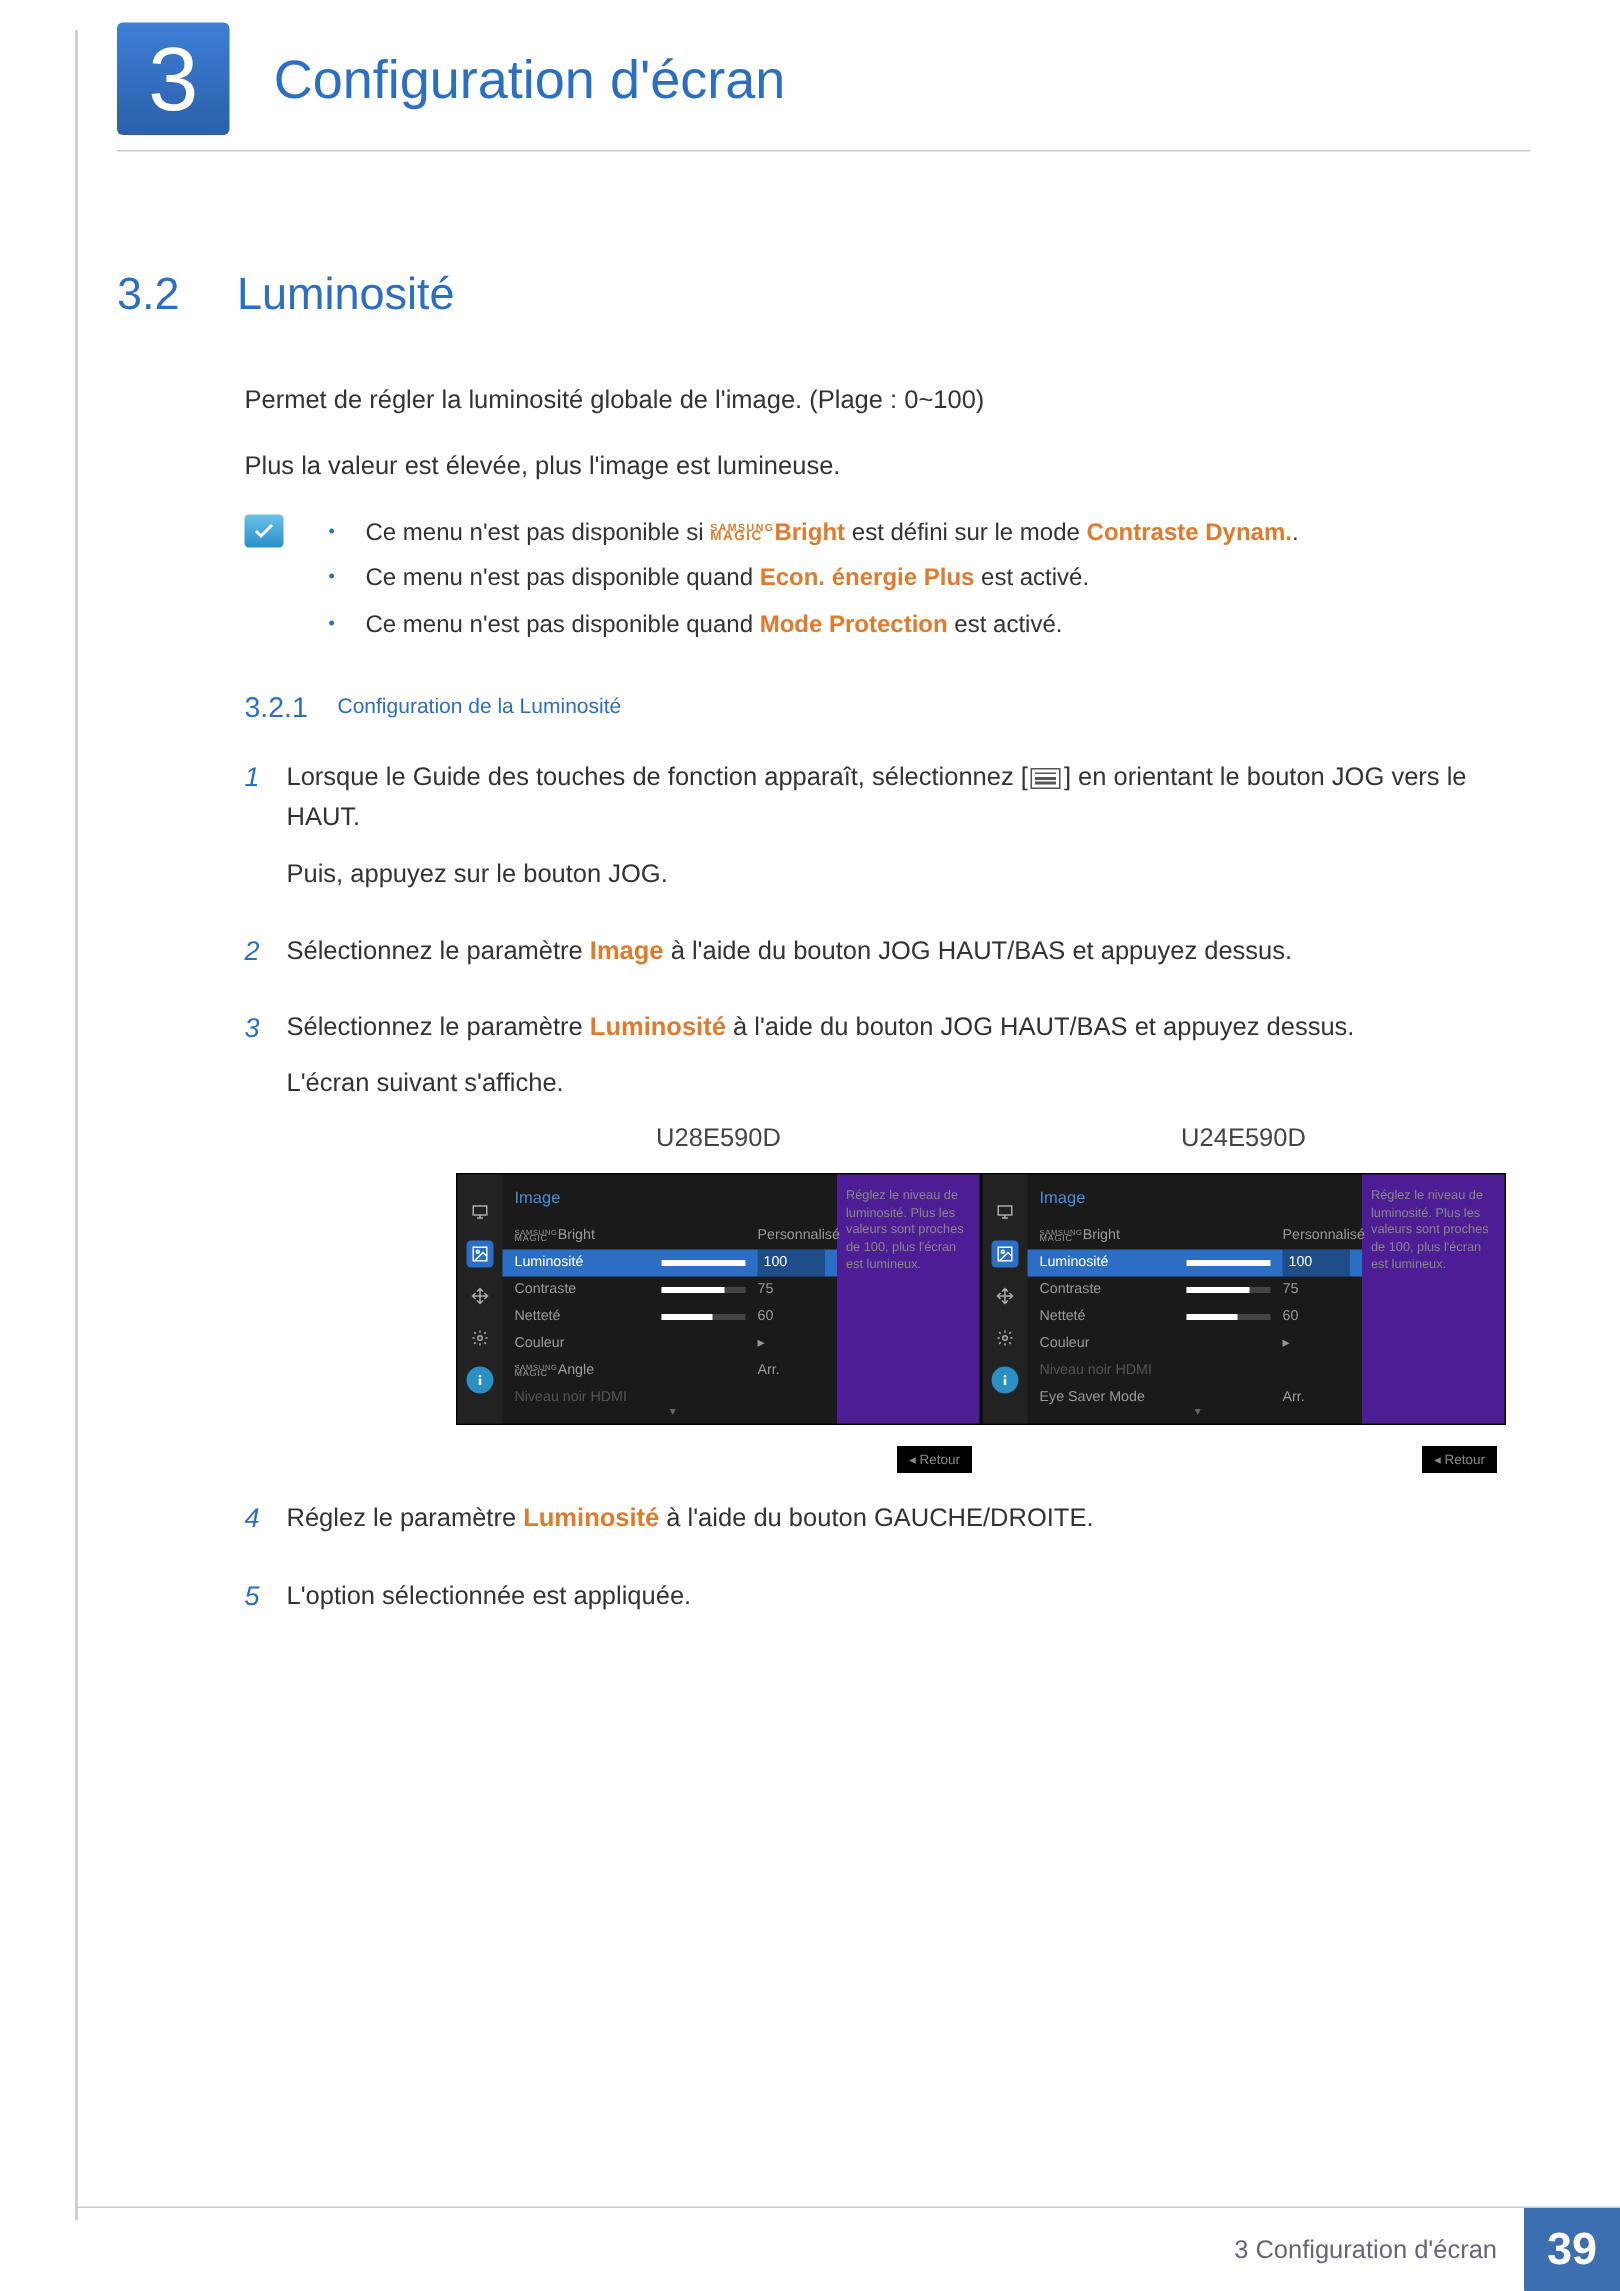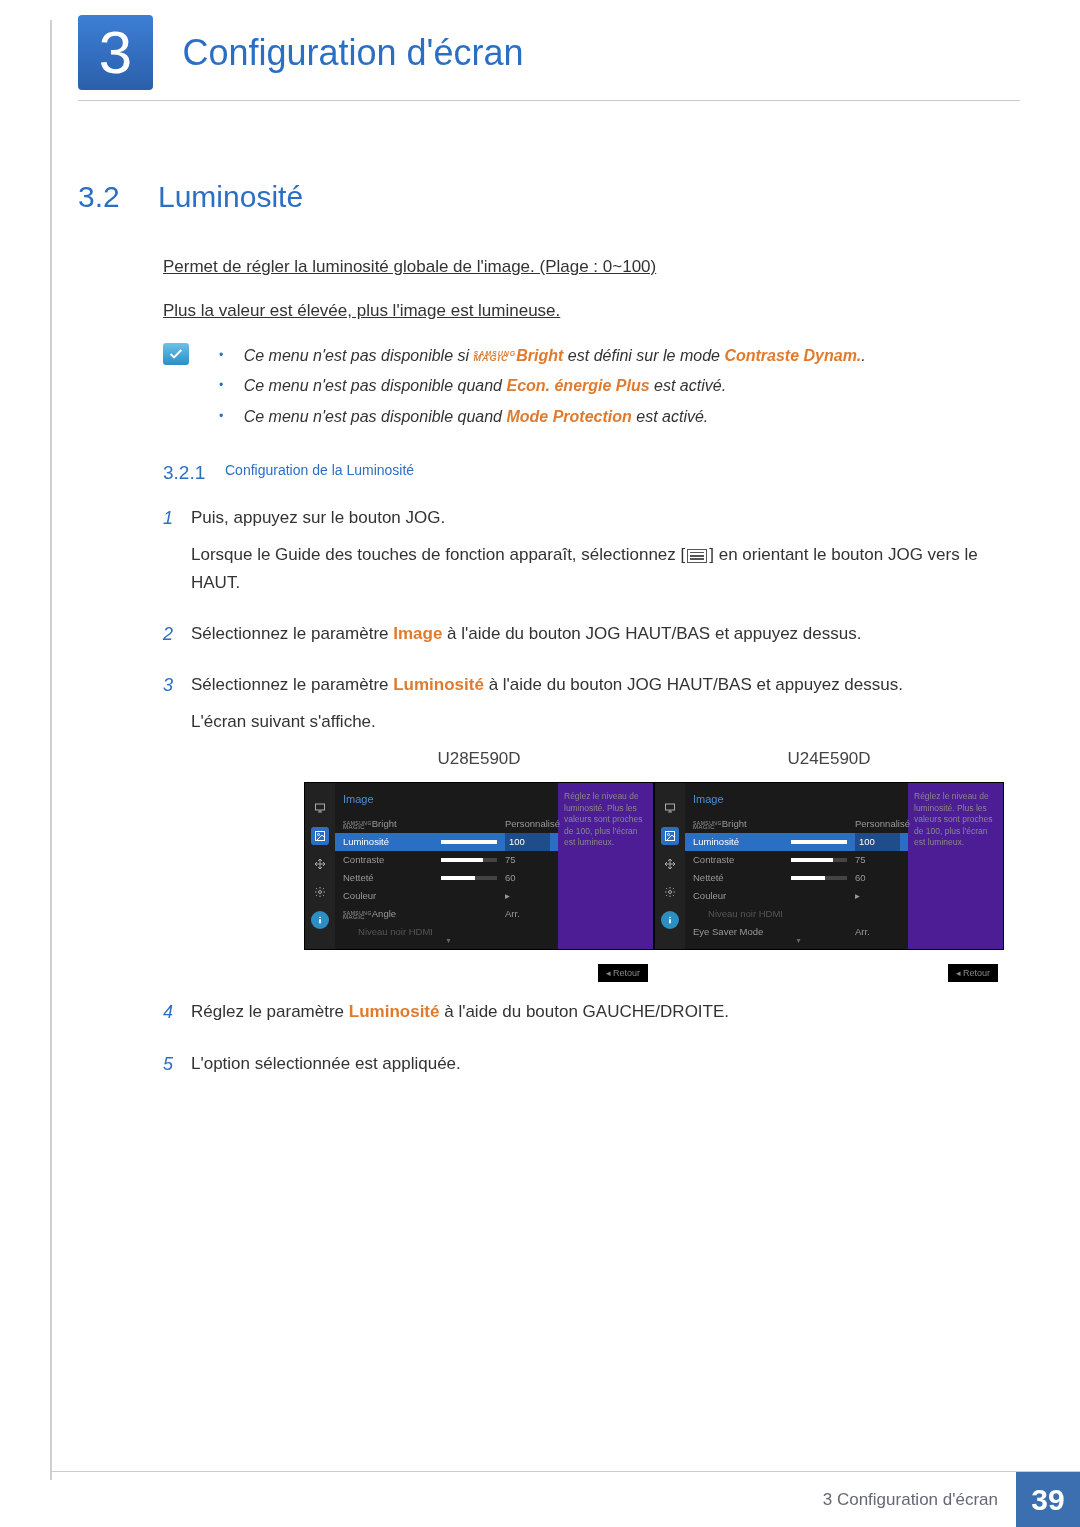--- a/index.html
+++ b/index.html
@@ -50,22 +50,22 @@
   }
   .content {
     position: absolute;
     top: 180px;
     left: 78px;
     right: 76px;
   }
   .h2-row { display: flex; margin-bottom: 40px; }
   .h2-num { color: #2b6fc4; font-size: 30px; width: 80px; font-weight: 400;}
   .h2-title { color: #2b6fc4; font-size: 30px; font-weight: 400;}
-  .body-text { font-size: 17px; line-height: 1.5; margin-left: 85px; margin-bottom: 18px; color: #333; text-decoration: underline; }
-  .note-block { display: flex; margin-left: 85px; margin-top: 12px; margin-bottom: 30px; font-style: italic; }
+  .body-text { font-size: 17px; line-height: 1.5; margin-left: 85px; margin-bottom: 18px; color: #333; }
+  .note-block { display: flex; margin-left: 85px; margin-top: 12px; margin-bottom: 30px; }
   .note-icon {
     width: 26px; height: 22px;
     background: linear-gradient(180deg,#6cc1e8,#2a8fc8);
     border-radius: 3px;
     display: flex; align-items: center; justify-content: center;
     flex-shrink: 0; margin-right: 30px; margin-top:2px;
     color:#fff;
   }
   .note-icon svg { width: 16px; height: 16px; }
   .note-list { list-style: none; font-size: 16px; line-height: 1.9; }
@@ -117,21 +117,21 @@
   .osd-sideicon.active { background: #2b6fc4; color:#fff;}
   .osd-sideicon.info { background: #2b8fc4; color:#fff; border-radius:50%;}
   .osd-main { flex: 1; padding: 8px 0 0 0; position: relative; }
   .osd-title { color: #4a8fd6; font-size: 11px; padding: 0 8px 6px 8px; }
   .osd-item {
     display: flex; align-items: center; height: 18px;
     padding: 0 8px; font-size: 9.5px; color: #999;
     justify-content: space-between;
   }
   .osd-item.sel { background: #2b6fc4; color: #fff; }
-  .osd-item.dim { color: #555; text-align: right; }
+  .osd-item.dim { color: #555; }
   .osd-item-name { width: 90px; }
   .osd-item-bar {
     flex: 1; height: 4px; background: #444; margin: 0 8px; position: relative; max-width:110px;
   }
   .osd-item-bar-fill { position: absolute; left:0; top:0; bottom:0; background:#fff;}
   .osd-item-val { width: 45px; text-align: left; font-size:9.5px;}
   .osd-item-val.box { background: rgba(255,255,255,0.1); padding:1px 4px;}
   .osd-item.sel .osd-item-val.box { background: rgba(0,0,0,0.3); color:#fff;}
   .osd-right {
     width: 95px; background: #4c1d95; font-size: 8.5px; color: #888;
@@ -202,22 +202,22 @@
 
   <div class="h3-row">
     <div class="h3-num">3.2.1</div>
     <div class="h3-title">Configuration de la Luminosité</div>
   </div>
 
   <ol class="step-list">
     <li>
       <span class="step-num">1</span>
       <div class="step-body">
+        <p><span>Lorsque le Guide des touches de fonction apparaît, sélectionnez [</span><span class="menu-icon-inline"><span></span></span><span>] en orientant le bouton JOG vers le HAUT.</span></p>
         <p>Puis, appuyez sur le bouton JOG.</p>
-        <p><span>Lorsque le Guide des touches de fonction apparaît, sélectionnez [</span><span class="menu-icon-inline"><span></span></span><span>] en orientant le bouton JOG vers le HAUT.</span></p>
       </div>
     </li>
     <li>
       <span class="step-num">2</span>
       <div class="step-body">
         <p><span>Sélectionnez le paramètre </span><span class="highlight-orange">Image</span><span> à l'aide du bouton JOG HAUT/BAS et appuyez dessus.</span></p>
       </div>
     </li>
     <li>
       <span class="step-num">3</span>

